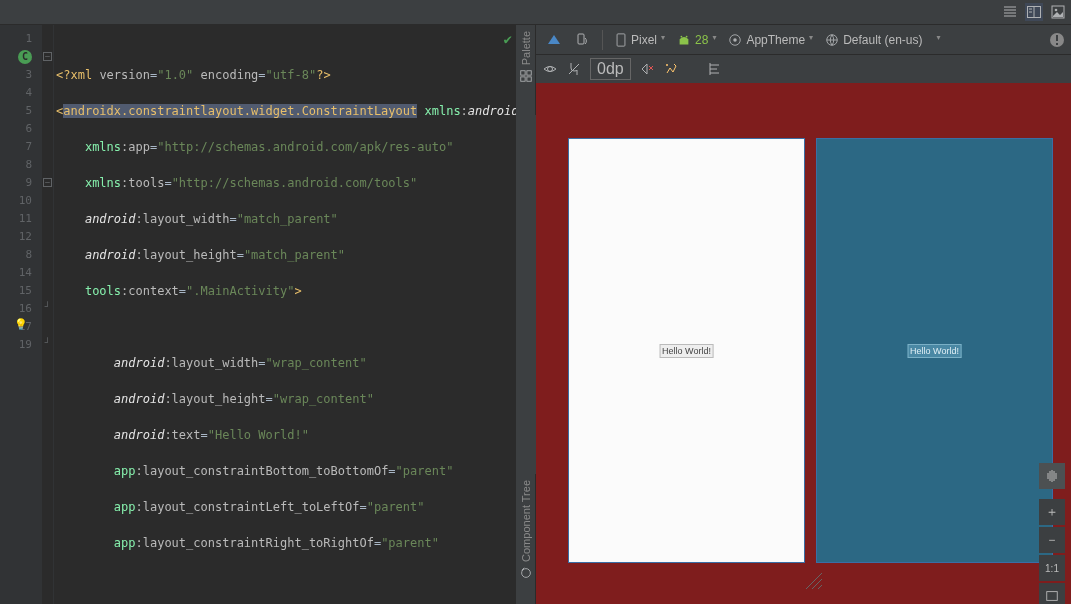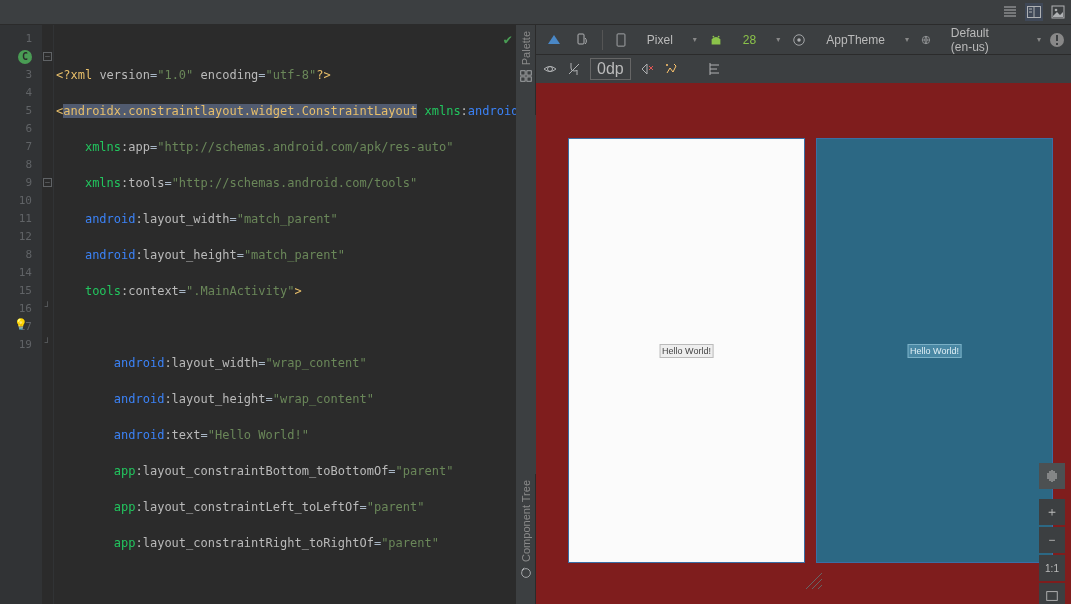--- a/index.html
+++ b/index.html
@@ -94,22 +94,22 @@
 }
 .code-area .line { height: 18px; padding-left: 2px; }
 .green-check {
   position:absolute;
   top: 5px;
   right: 4px;
   color:#499c54;
   font-size:14px;
 }
 .tag { color:#e8bf6a; }
-.attr-ns { color:#22c55e; }
-.attr-ns.android-ns{color:#3b82f6;}
+.attr-ns { color:#86efac; }
+.attr-ns.android-ns{color:#e5e5e5;font-style:italic;}
 .colon{color:#bababa;}
 .attr-name { color:#bababa; }
 .eq { color:#a9b7c6; }
 .str { color:#6a8759; }
 .pi { color:#e8bf6a; }
 .pi-attr { color:#bababa;}
 .sel-hl { background:#515b70; }
 
 .right-panel {
   flex: 1;
@@ -149,21 +149,21 @@
   border-bottom:1px solid #2b2b2b;
   display:flex;
   align-items:center;
   gap:4px;
   padding: 0 6px;
   font-family: sans-serif;
   font-size:12px;
   color:#bbb;
 }
 .d-toolbar .sep { width:1px; height:20px; background:#555; margin:0 4px; }
-.d-toolbar .btn { display:flex; align-items:center; gap:20px; padding:2px 4px; cursor:pointer; }
+.d-toolbar .btn { display:flex; gap:4px; padding:2px 4px; cursor:pointer; }
 .d-toolbar .btn .chev { font-size:8px; color:#888; }
 .d-toolbar .api-num { color:#8bc34a; }
 .d-toolbar .warn { margin-left:auto; color:#bbb; }
 .d-toolbar2 {
   height:28px;
   background:#3c3f41;
   display:flex;
   align-items:center;
   gap:8px;
   padding: 0 6px;

